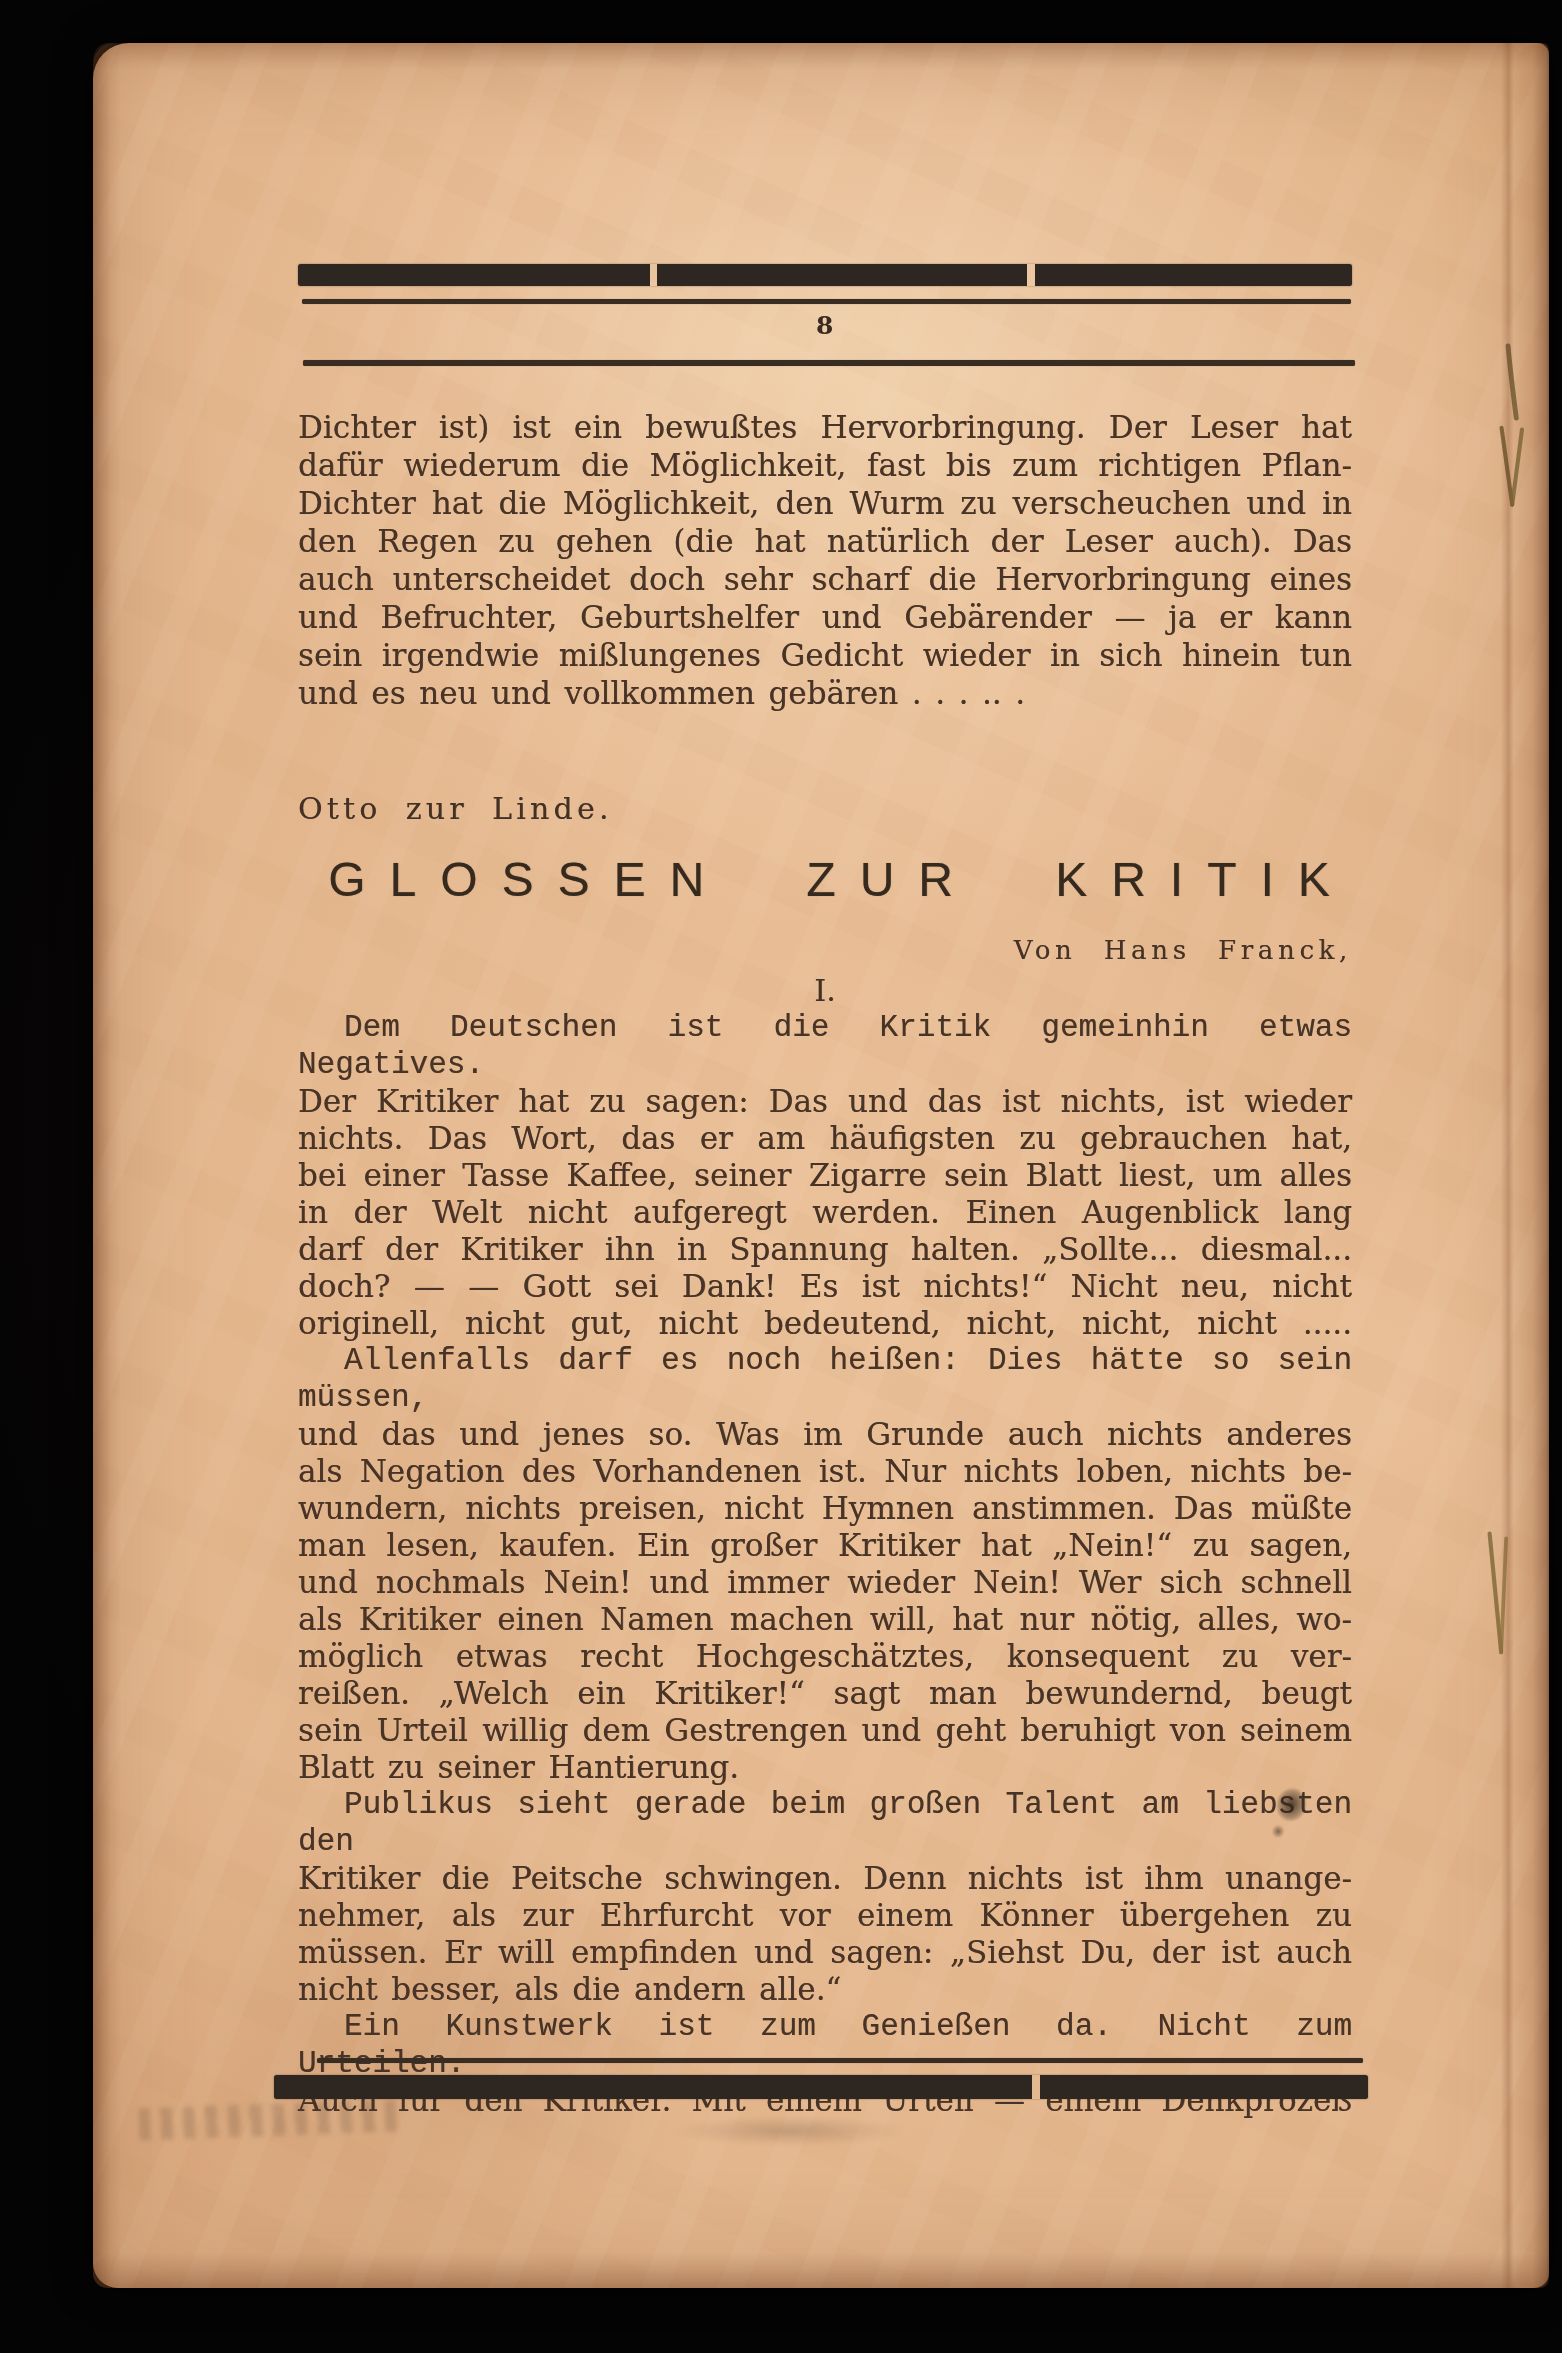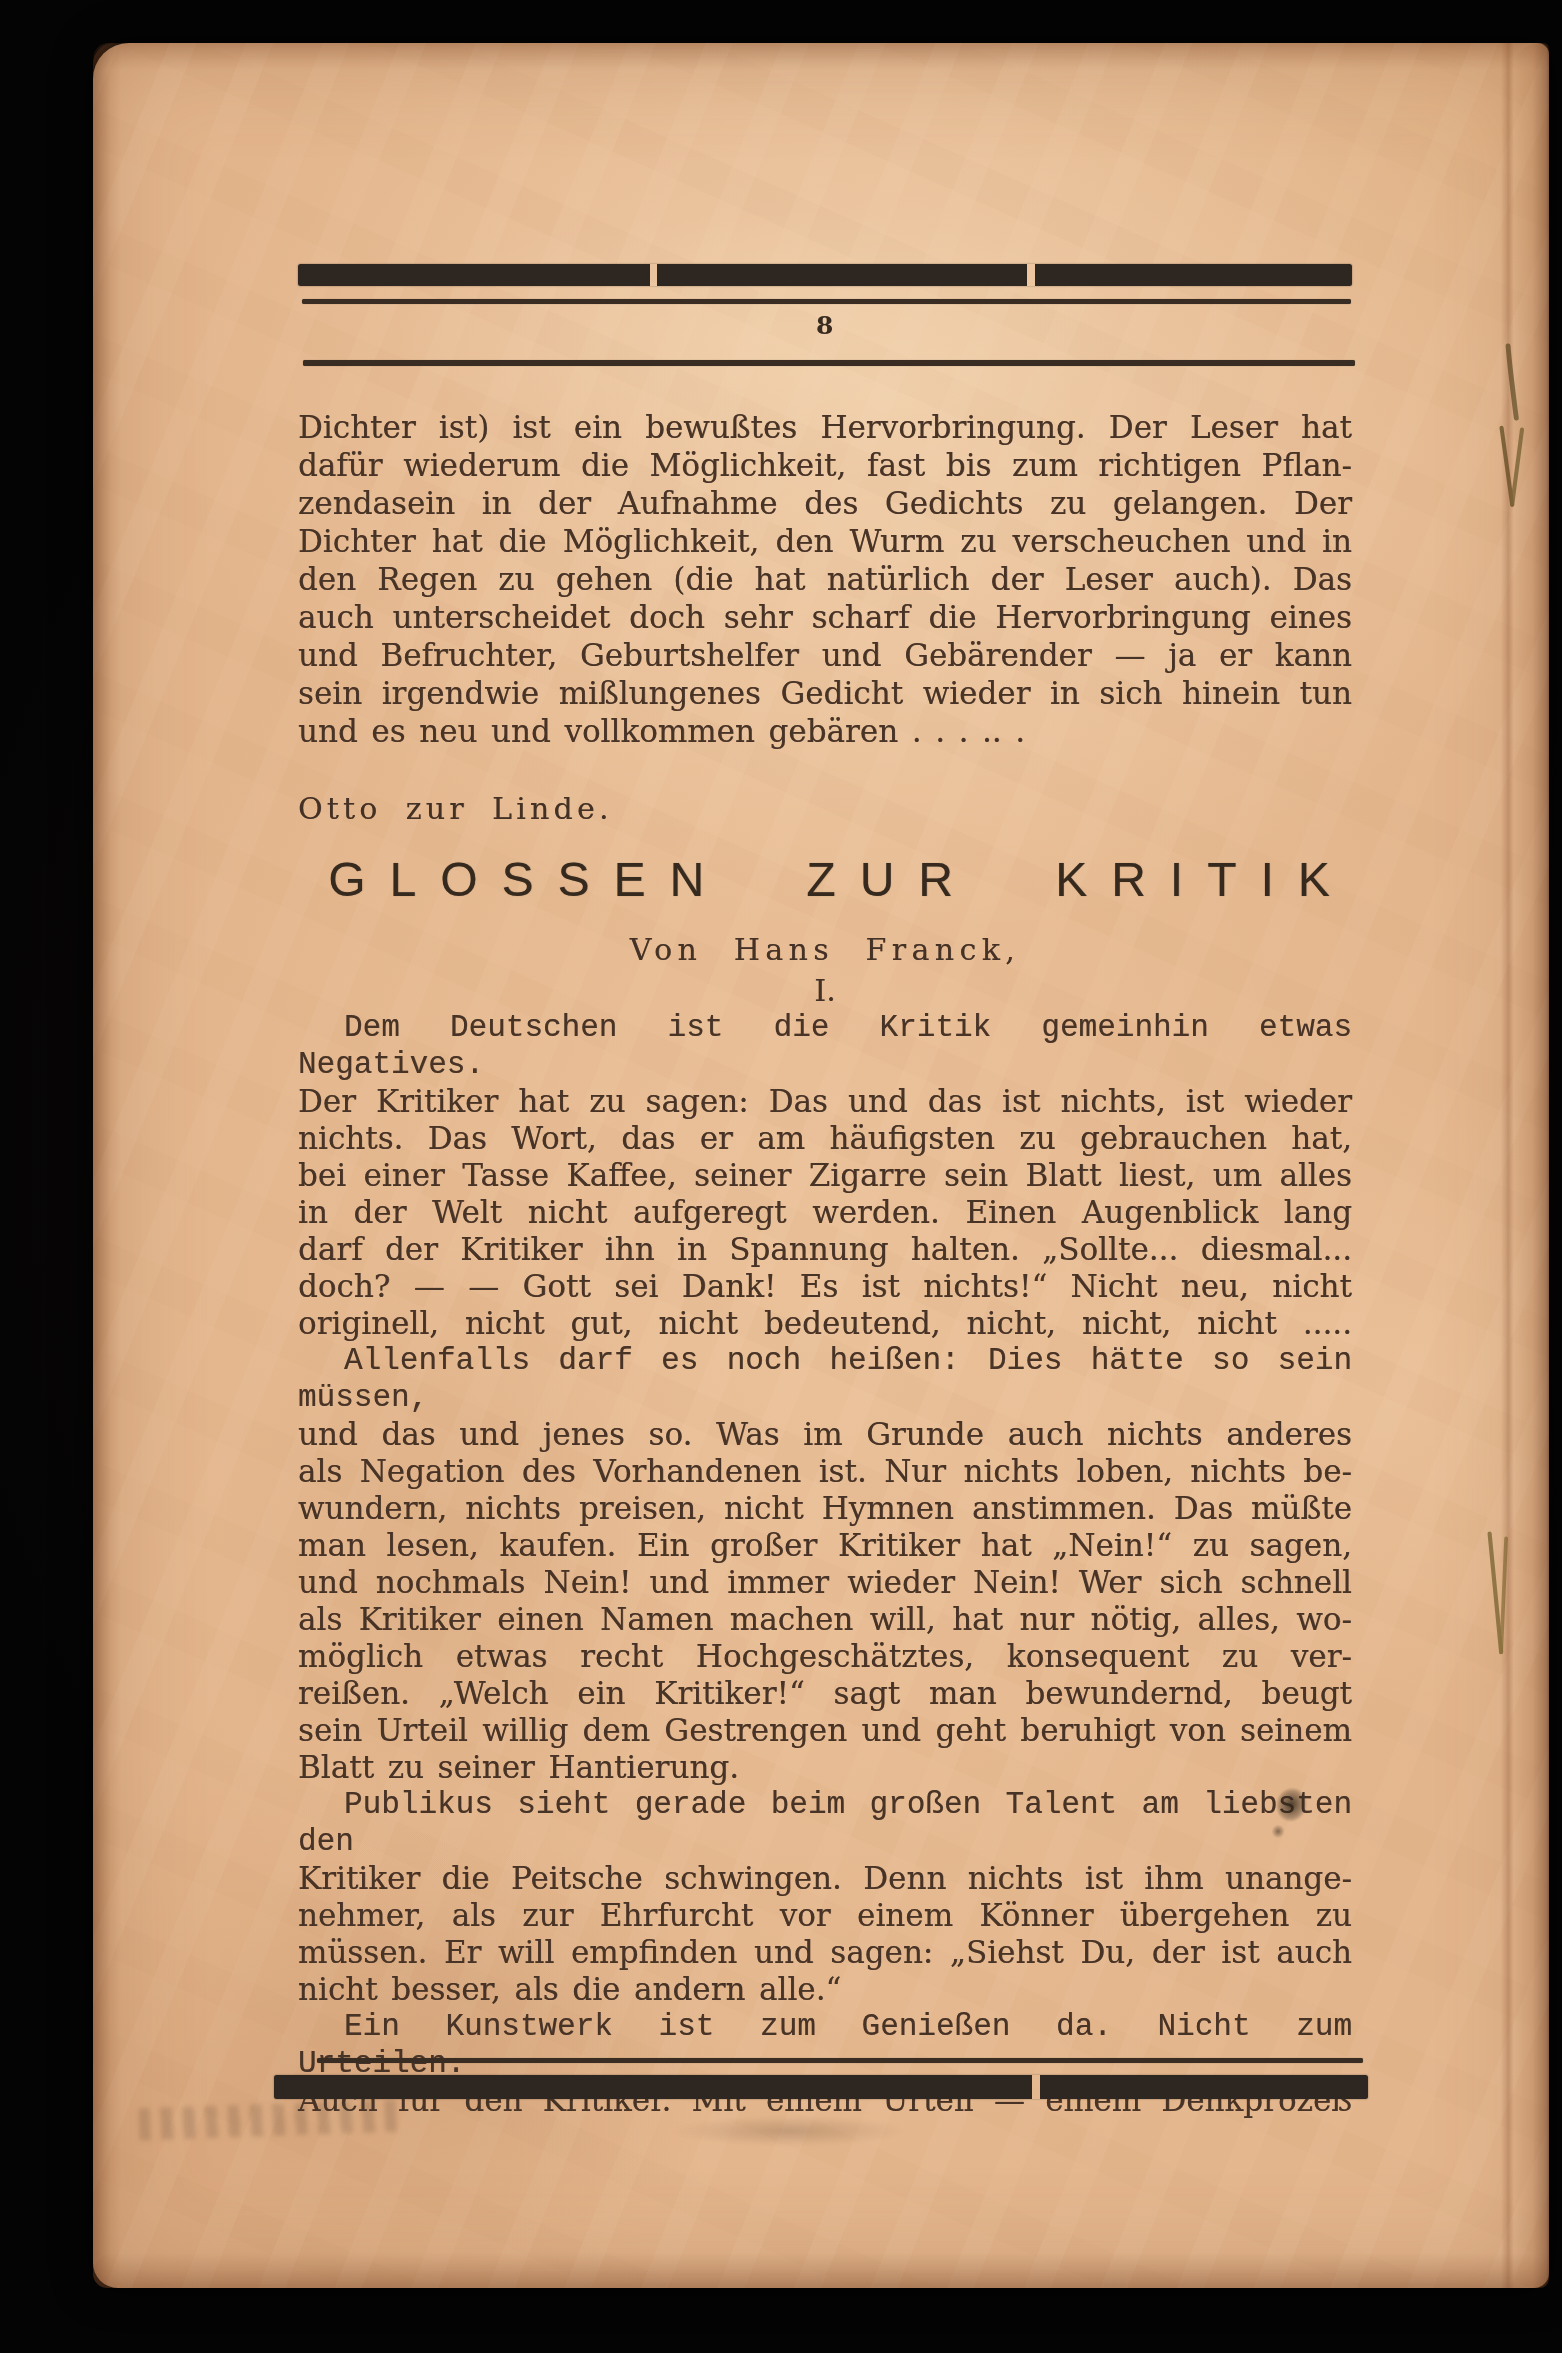--- a/index.html
+++ b/index.html
@@ -79,22 +79,22 @@
   .line.endline{text-align-last:left;}
   .line.indent{text-indent:46px;font-family:Liberation Mono, monospace;}
 
   .attribution{position:absolute;left:205px;top:748px;width:1051px;
     font-size:30px;color:#443126;letter-spacing:.14em;word-spacing:.35em;
     text-shadow:0.3px 0.3px 0.6px rgba(66,45,28,.55);}
   .heading{position:absolute;left:197px;top:792px;width:1070px;margin:16px;
     font-family:"Liberation Sans","DejaVu Sans",sans-serif;font-weight:500;
     font-size:48px;line-height:58px;color:#362a1f;text-align:center;
     letter-spacing:.5em;word-spacing:.85em;text-shadow:0.4px 0.4px 0.8px rgba(50,38,26,.5);}
-  .byline{position:absolute;left:205px;top:889px;width:1054px;text-align:center;
-    font-size:30px;line-height:36px;color:#453227;letter-spacing:.18em;word-spacing:.55em;
+  .byline{position:absolute;left:205px;top:889px;width:1054px;text-align:right;
+    font-size:26px;line-height:36px;color:#453227;letter-spacing:.18em;word-spacing:.55em;
     text-shadow:0.3px 0.3px 0.6px rgba(66,45,28,.55);}
   .numeral{position:absolute;left:205px;top:930px;width:1054px;text-align:center;
     font-size:30px;line-height:35px;color:#453227;
     text-shadow:0.3px 0.3px 0.6px rgba(66,45,28,.55);}
 
   
   .staple{position:absolute;}
   .staple.s1{left:1402px;top:297px;}
   .staple.s2{left:1390px;top:1485px;}
   .ink-stain{position:absolute;left:1173px;top:1738px;width:45px;height:61px;
@@ -122,21 +122,20 @@
   <div class="edge-bottom"></div>
 
   <div class="rule-thick top"></div>
   <div class="rule-thin r1"></div>
   <div class="pagenum">8</div>
   <div class="rule-thin r2"></div>
 
   <div class="textcol continuation">
     <div class="line">Dichter ist) ist ein bewußtes Hervorbringung.  Der Leser hat</div>
     <div class="line">dafür wiederum die Möglichkeit, fast bis zum richtigen Pflan-</div>
-    <div class="line">zendasein in der Aufnahme des Gedichts zu gelangen.    Der</div>
     <div class="line">Dichter hat die Möglichkeit, den Wurm zu verscheuchen und in</div>
     <div class="line">den Regen zu gehen  (die hat natürlich der Leser auch).  Das</div>
     <div class="line">auch unterscheidet doch sehr scharf die Hervorbringung eines</div>
     <div class="line">und Befruchter, Geburtshelfer und Gebärender — ja er kann</div>
     <div class="line">sein irgendwie mißlungenes Gedicht wieder in sich hinein tun</div>
     <div class="line endline">und es neu und vollkommen gebären . . . .. .</div>
   </div>
   <div class="attribution">Otto zur Linde.</div>
 
   <h1 class="heading">GLOSSEN ZUR KRITIK</h1>

